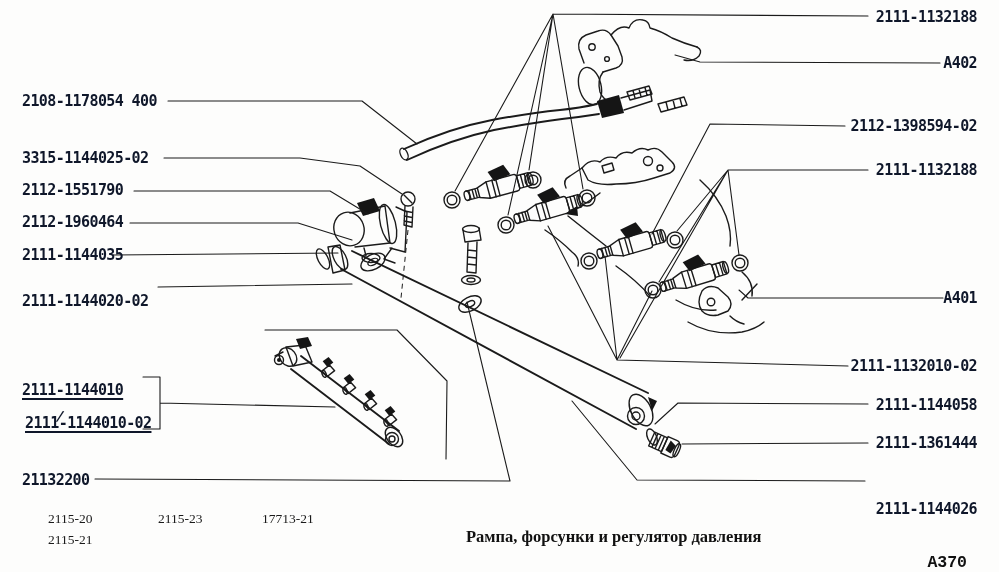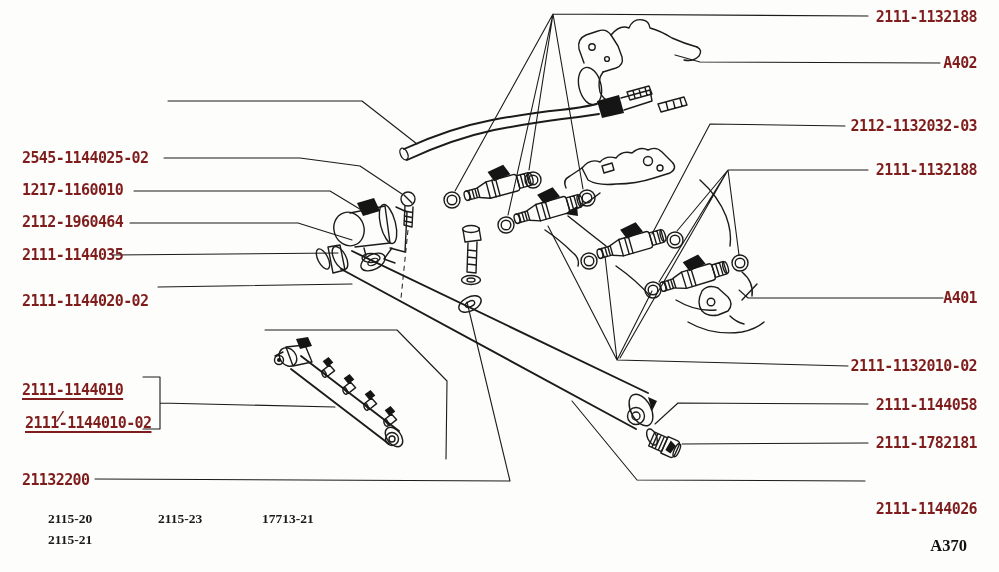--- a/index.html
+++ b/index.html
@@ -3,38 +3,38 @@
 <meta charset="utf-8">
 <style>
   html,body{margin:0;padding:0;background:#ffffff;}
   .stage{
     position:relative;width:999px;height:572px;background:#fdfdfc;overflow:hidden;
     font-family:"DejaVu Sans Mono", monospace;color:#161616;
   }
   .drawing{position:absolute;left:0;top:0;}
   .part-label{
     position:absolute;font-family:"DejaVu Sans Mono",monospace;font-weight:bold;
-    font-size:15px;line-height:18px;letter-spacing:-0.6px;color:#7f1d1d;white-space:nowrap;
+    font-size:15px;line-height:18px;letter-spacing:-0.6px;color:#0f172a;white-space:nowrap;
   }
   .part-label.right{text-align:right;}
   .part-label.underlined{text-decoration:underline;text-underline-offset:3px;text-decoration-thickness:1.5px;}
   .hyphen-mark{
     position:absolute;left:31px;top:-7px;font-size:14px;font-weight:bold;
     transform:rotate(8deg);letter-spacing:0;
   }
   .footer-model{
-    position:absolute;font-family:"Liberation Serif", serif;font-weight:bold;
+    position:absolute;font-family:"Liberation Serif", serif;font-weight:normal;
     font-size:13.5px;color:#1a1a1a;white-space:nowrap;
   }
   .caption{
     position:absolute;left:466px;top:527px;font-family:"Liberation Serif",serif;
     font-weight:bold;font-size:16.5px;color:#111;white-space:nowrap;
   }
   .page-code{
-    position:absolute;right:32px;top:536px;font-family:Liberation Serif, serif;
+    position:absolute;right:32px;top:553px;font-family:Liberation Mono, monospace;
     font-weight:bold;font-size:16.5px;color:#111;
   }
   
   .ln{fill:none;stroke:#1b1b1b;stroke-width:1.4;stroke-linecap:round;stroke-linejoin:round;}
   .th{fill:none;stroke:#1b1b1b;stroke-width:1.9;stroke-linecap:round;stroke-linejoin:round;}
   .ld{fill:none;stroke:#1b1b1b;stroke-width:1.1;stroke-linecap:round;stroke-linejoin:round;}
   .fillp{fill:#151515;stroke:none;}
   .dsh{fill:none;stroke:#1b1b1b;stroke-width:1;stroke-dasharray:5 4;}
 </style>
 </head>
@@ -222,41 +222,43 @@
       <path class="ld" d="M845,126 L710,124 L652,234"></path>
       <path class="ld" d="M868,170 L728,170 M728,170 L677,231 M728,170 L739,255 M728,170 L620,358 M728,170 L659,282"></path>
       <path class="ld" d="M943,298 L748,298 L739,290"></path>
       <path class="ld" d="M848,366 L617,360 M617,360 L548,226 M617,360 L605,256 M617,360 L652,291"></path>
       <path class="ld" d="M868,404 L678,403 L655,424"></path>
       <path class="ld" d="M868,443 L682,444"></path>
       <path class="ld" d="M865,481 L637,480 L572,401"></path>
     </g>
   </svg>
 
-  <div class="part-label" style="left:22px;top:149px">2545-1144025-02</div>
-  <div class="part-label" style="left:22px;top:181px">1217-1160010</div>
+  <div class="part-label" style="left:22px;top:92px">2108-1178054 400</div>
+  <div class="part-label" style="left:22px;top:149px">3315-1144025-02</div>
+  <div class="part-label" style="left:22px;top:181px">2112-1551790</div>
   <div class="part-label" style="left:22px;top:213px">2112-1960464</div>
   <div class="part-label" style="left:22px;top:246px">2111-1144035</div>
   <div class="part-label" style="left:22px;top:292px">2111-1144020-02</div>
   <div class="part-label underlined" style="left:22px;top:381px">2111-1144010</div>
   <div class="part-label underlined" style="left:25px;top:414px">
     <span>2111-1144010-02</span>
     <span class="hyphen-mark">/</span>
   </div>
   <div class="part-label" style="left:22px;top:471px">21132200</div>
 
   <div class="part-label right" style="right:22px;top:8px">2111-1132188</div>
   <div class="part-label right" style="right:22px;top:54px">A402</div>
-  <div class="part-label right" style="right:22px;top:117px">2112-1132032-03</div>
+  <div class="part-label right" style="right:22px;top:117px">2112-1398594-02</div>
   <div class="part-label right" style="right:22px;top:161px">2111-1132188</div>
   <div class="part-label right" style="right:22px;top:289px">A401</div>
   <div class="part-label right" style="right:22px;top:357px">2111-1132010-02</div>
   <div class="part-label right" style="right:22px;top:396px">2111-1144058</div>
-  <div class="part-label right" style="right:22px;top:434px">2111-1782181</div>
+  <div class="part-label right" style="right:22px;top:434px">2111-1361444</div>
   <div class="part-label right" style="right:22px;top:500px">2111-1144026</div>
 
   <div class="footer-model" style="left:48px;top:511px">2115-20</div>
   <div class="footer-model" style="left:48px;top:532px">2115-21</div>
   <div class="footer-model" style="left:158px;top:511px">2115-23</div>
   <div class="footer-model" style="left:262px;top:511px">17713-21</div>
+  <div class="caption">Рампа, форсунки и регулятор давления</div>
   <div class="page-code">A370</div>
 
 </div>
 
 </body></html>

